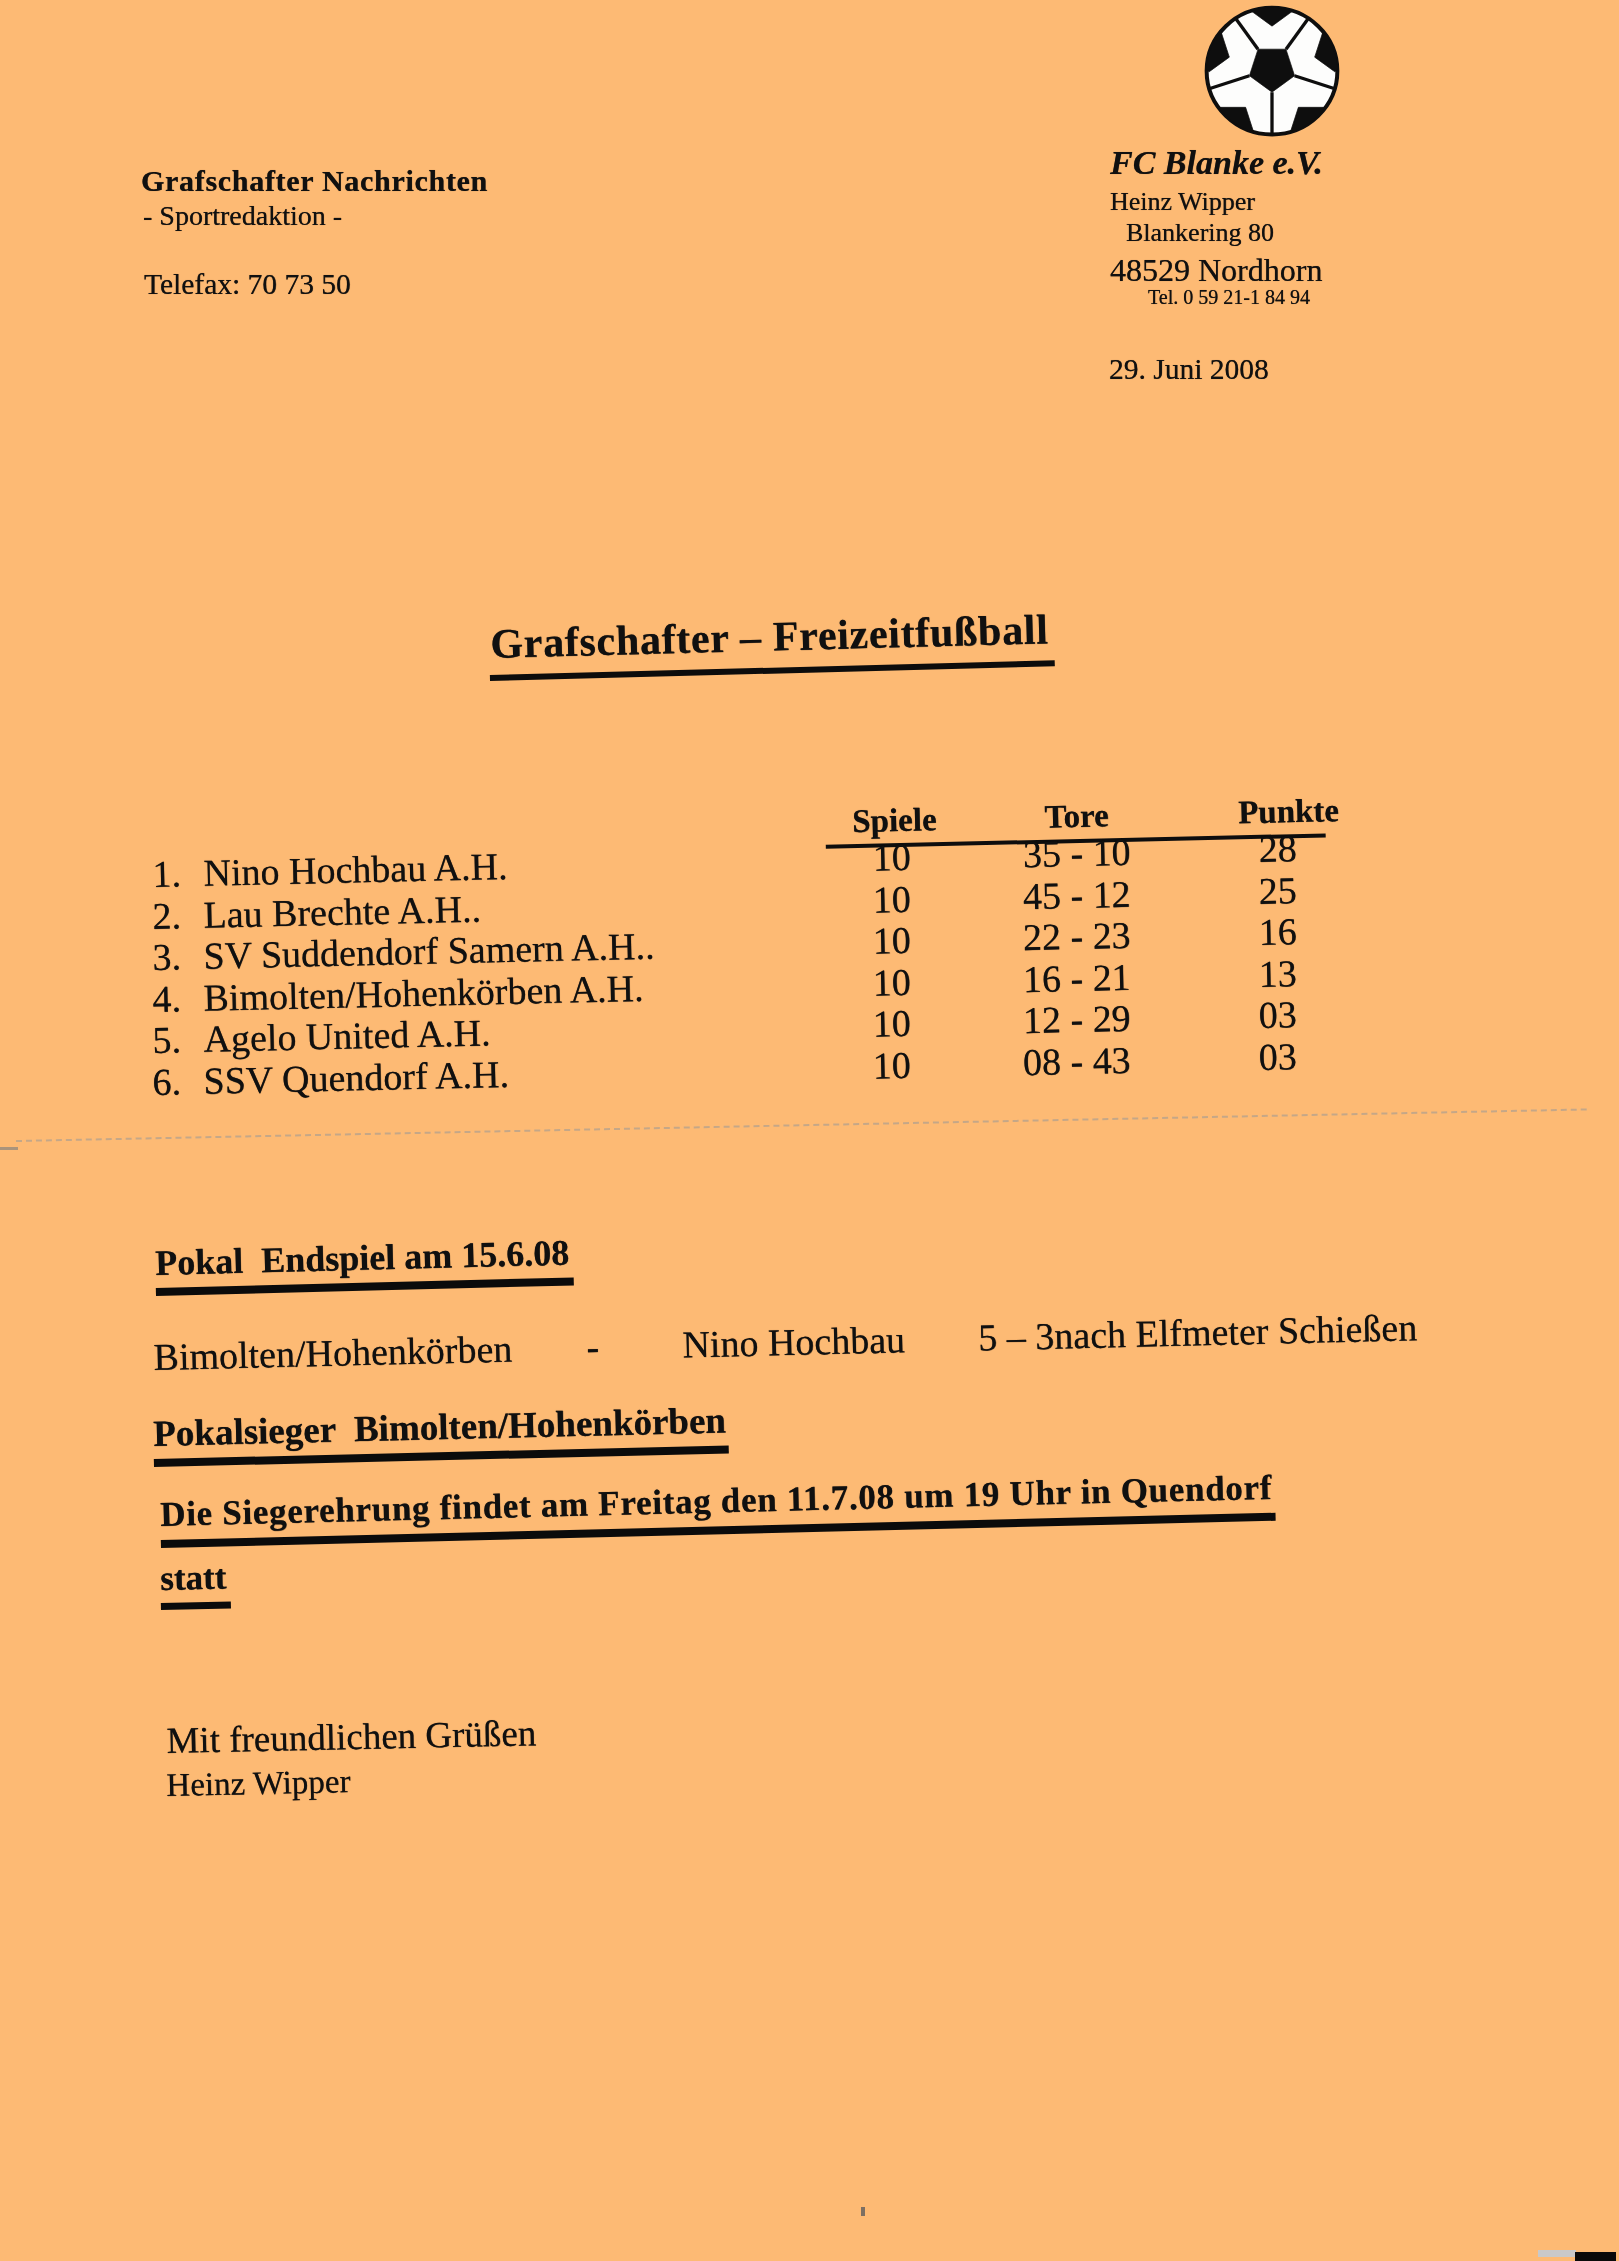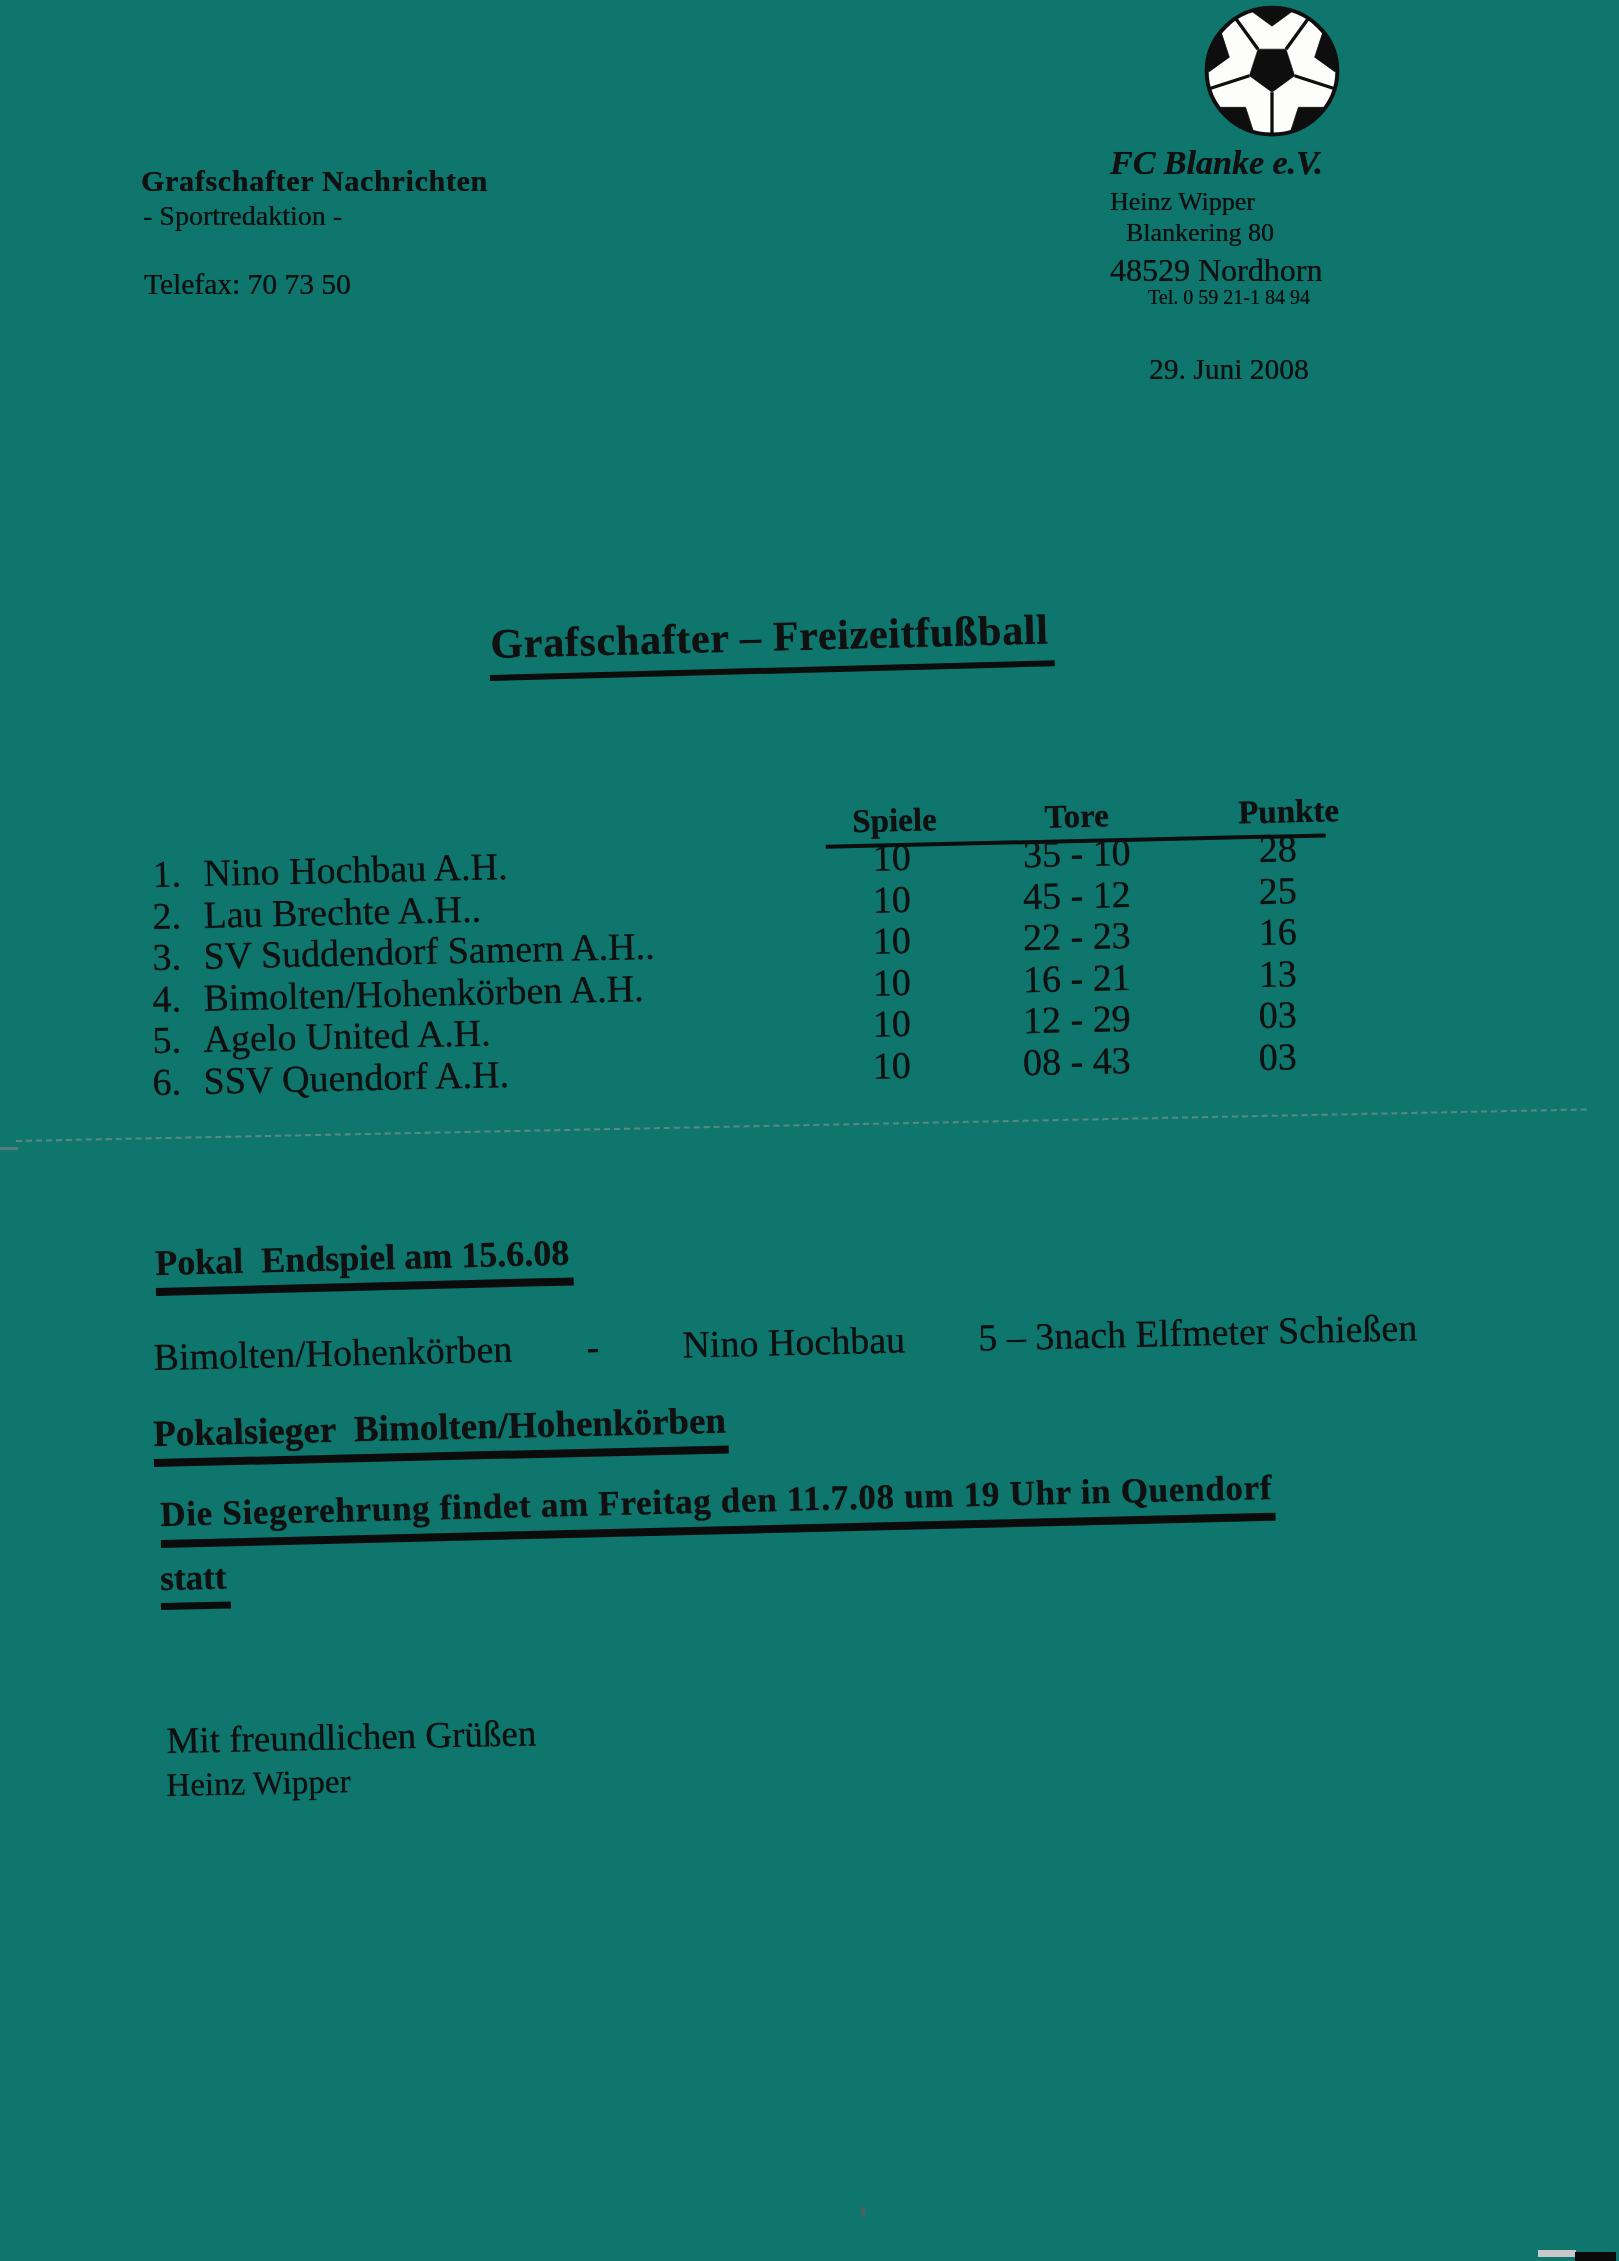--- a/index.html
+++ b/index.html
@@ -1,41 +1,41 @@
 <!DOCTYPE html>
 <html style="font-size:10.5px"><head>
 <meta charset="utf-8">
 <style>
   html,body{margin:0;padding:0;background:#888;}
   .page{
     position:relative;
     width:1619px;height:2261px;
     margin:0 auto;
-    background:#0f766e;
+    background:#fdba74;
     font-family:"Liberation Serif", serif;
     color:#101010;
     overflow:hidden;
   }
   .abs{position:absolute;white-space:pre;}
   .fax{text-shadow:0 0 0.7px rgba(10,10,10,.55), 0.3px 0.3px 0 rgba(10,10,10,.35);}
   .b{font-weight:700;}
 
   
   .lh-name{left:141px;top:164px;font-size:30px;letter-spacing:0.7px;}
   .lh-dept{left:143px;top:200px;font-size:28px;}
   .lh-fax{left:144px;top:268px;font-size:29.5px;text-align:center;}
 
   
   .ball{left:1202px;top:5.2px;width:140px;height:136px;}
   .s-club{left:1110px;top:144px;font-size:34px;font-style:italic;}
   .s-name{left:1110px;top:187px;font-size:26px;}
   .s-street{left:1110px;top:218px;font-size:26px;margin-left:16px;}
   .s-city{left:1110px;top:252px;font-size:32px;}
   .s-phone{left:1148px;top:286px;font-size:20px;}
-  .s-date{left:1109px;top:353px;font-size:29.5px;margin-left:40px;}
+  .s-date{left:1109px;top:353px;font-size:29.5px;}
 
   
   .title{
     left:490px;top:620px;font-size:42px;letter-spacing:0.7px;
     border-bottom:6.5px solid #0c0c0c;padding:0 5.2px 6.5px 1.3px;
     transform:rotate(-1.5deg);transform-origin:left bottom;
   }
 
   
   .trow{left:152px;height:43px;width:1244px;transform:rotate(-1.3deg);transform-origin:left top;font-size:38px;}

